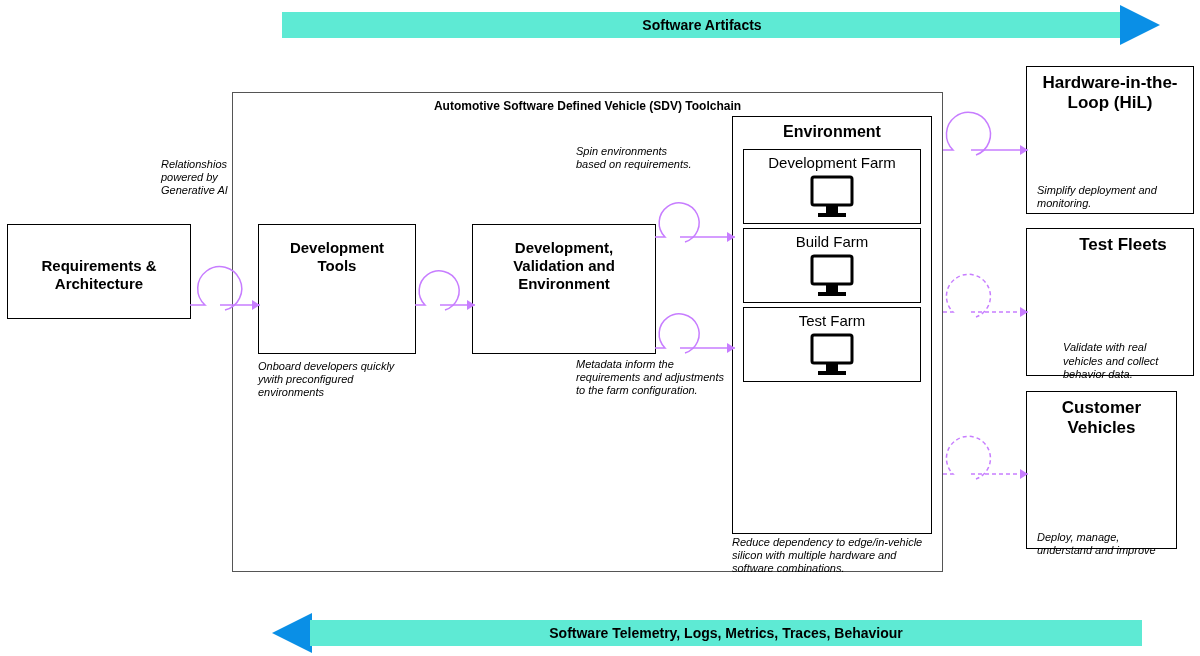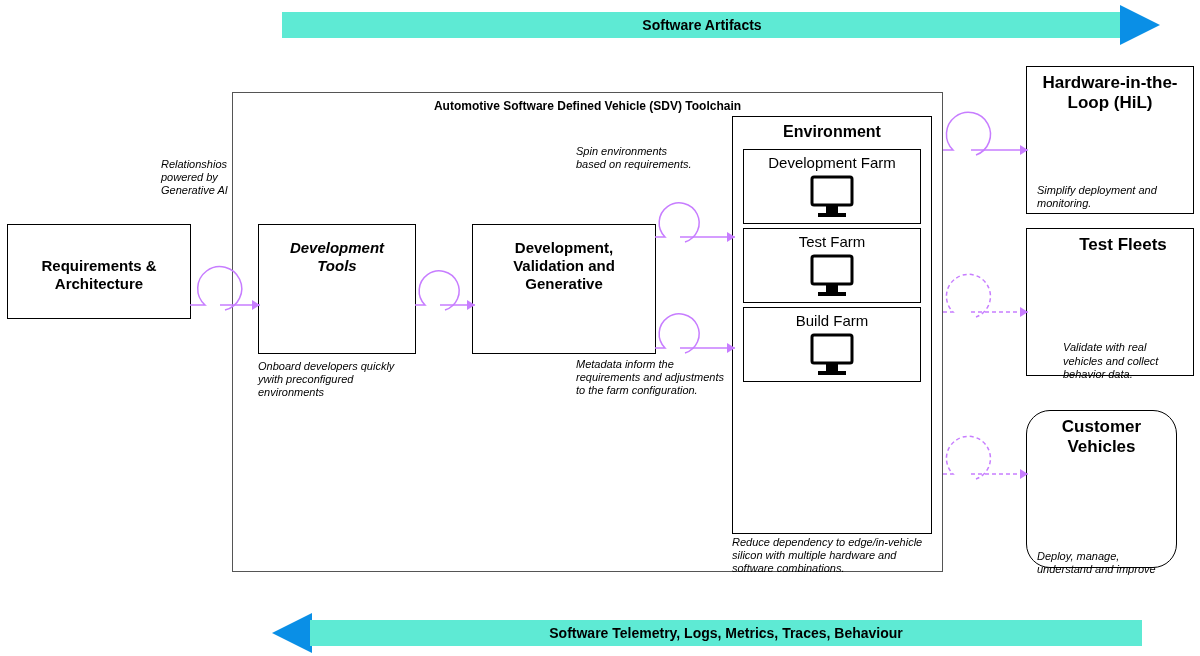--- a/index.html
+++ b/index.html
@@ -121,75 +121,75 @@
 
 <div class="abs box" style="left:232px; top:92px; width:711px; height:480px; border:1px solid #555;">
   <div class="toolchain-title" style="margin-top:6px;">Automotive Software Defined Vehicle (SDV) Toolchain</div>
 </div>
 
 <div class="abs box" style="left:7px; top:224px; width:184px; height:95px; display:flex; align-items:center; justify-content:center;">
   <div class="box-title" style="white-space:pre-line;">Requirements &amp;
 Architecture</div>
 </div>
 
-<div class="abs box" style="left:258px; top:224px; width:158px; height:130px;font-style:italic;">
+<div class="abs box" style="left:258px; top:224px; width:158px; height:130px;">
   <div class="box-title" style="white-space:pre-line; margin-top:6px;">Development
 Tools</div>
 </div>
 <div class="abs note" style="left:258px; top:360px; width:150px;">Onboard developers quickly ywith preconfigured environments</div>
 
 <div class="abs box" style="left:472px; top:224px; width:184px; height:130px;">
   <div class="box-title" style="white-space:pre-line; margin-top:6px;">Development,
 Validation and
-Generative</div>
+Environment</div>
 </div>
 
 <div class="abs box" style="left:732px; top:116px; width:200px; height:418px;">
   <div class="env-title">Environment</div>
   <div class="farm-box">
     <div class="farm-label">Development Farm</div>
     <svg class="monitor-svg" width="52" height="48">
       <rect x="6" y="4" width="40" height="28" rx="2" fill="none" stroke="#000" stroke-width="3"></rect>
       <rect x="20" y="32" width="12" height="8" fill="#000"></rect>
       <rect x="12" y="40" width="28" height="4" fill="#000"></rect>
     </svg>
   </div>
   <div class="farm-box">
+    <div class="farm-label">Build Farm</div>
+    <svg class="monitor-svg" width="52" height="48">
+      <rect x="6" y="4" width="40" height="28" rx="2" fill="none" stroke="#000" stroke-width="3"></rect>
+      <rect x="20" y="32" width="12" height="8" fill="#000"></rect>
+      <rect x="12" y="40" width="28" height="4" fill="#000"></rect>
+    </svg>
+  </div>
+  <div class="farm-box">
     <div class="farm-label">Test Farm</div>
     <svg class="monitor-svg" width="52" height="48">
       <rect x="6" y="4" width="40" height="28" rx="2" fill="none" stroke="#000" stroke-width="3"></rect>
       <rect x="20" y="32" width="12" height="8" fill="#000"></rect>
       <rect x="12" y="40" width="28" height="4" fill="#000"></rect>
     </svg>
   </div>
-  <div class="farm-box">
-    <div class="farm-label">Build Farm</div>
-    <svg class="monitor-svg" width="52" height="48">
-      <rect x="6" y="4" width="40" height="28" rx="2" fill="none" stroke="#000" stroke-width="3"></rect>
-      <rect x="20" y="32" width="12" height="8" fill="#000"></rect>
-      <rect x="12" y="40" width="28" height="4" fill="#000"></rect>
-    </svg>
-  </div>
 </div>
 <div class="abs note" style="left:732px; top:536px; width:195px;">Reduce dependency to edge/in-vehicle silicon with multiple hardware and software combinations.</div>
 
 <div class="abs note" style="left:161px; top:158px; width:95px;">Relationshios powered by Generative AI</div>
 <div class="abs note" style="left:576px; top:145px; width:120px;">Spin environments based on requirements.</div>
 <div class="abs note" style="left:576px; top:358px; width:150px;">Metadata inform the requirements and adjustments to the farm configuration.</div>
 
 <div class="abs right-box" style="left:1026px; top:66px; width:168px; height:148px;">
   <div class="right-title" style="white-space:pre-line;">Hardware-in-the-
 Loop (HiL)</div>
   <div class="right-note" style="margin-top:70px;">Simplify deployment and monitoring.</div>
 </div>
 <div class="abs right-box" style="left:1026px; top:228px; width:168px; height:148px;padding-left:36px;">
   <div class="right-title">Test Fleets</div>
   <div class="right-note" style="margin-top:86px;">Validate with real vehicles and collect behavior data.</div>
 </div>
-<div class="abs right-box" style="left:1026px; top:410px; width:151px; height:158px;border-radius:24px;">
+<div class="abs right-box" style="left:1026px; top:391px; width:151px; height:158px;">
   <div class="right-title">Customer Vehicles</div>
   <div class="right-note" style="margin-top:92px;">Deploy, manage, understand and improve</div>
 </div>
 
 <svg class="abs loopArrow" style="left:185px; top:255px; width:80px; height:60px;">
   <path d="M 5 50 L 20 50 A 22 22 0 1 1 40 55"></path>
   <line x1="35" y1="50" x2="75" y2="50"></line>
   <polygon points="75,50 67,45 67,55"></polygon>
 </svg>
 <svg class="abs loopArrow" style="left:410px; top:255px; width:70px; height:60px;">

